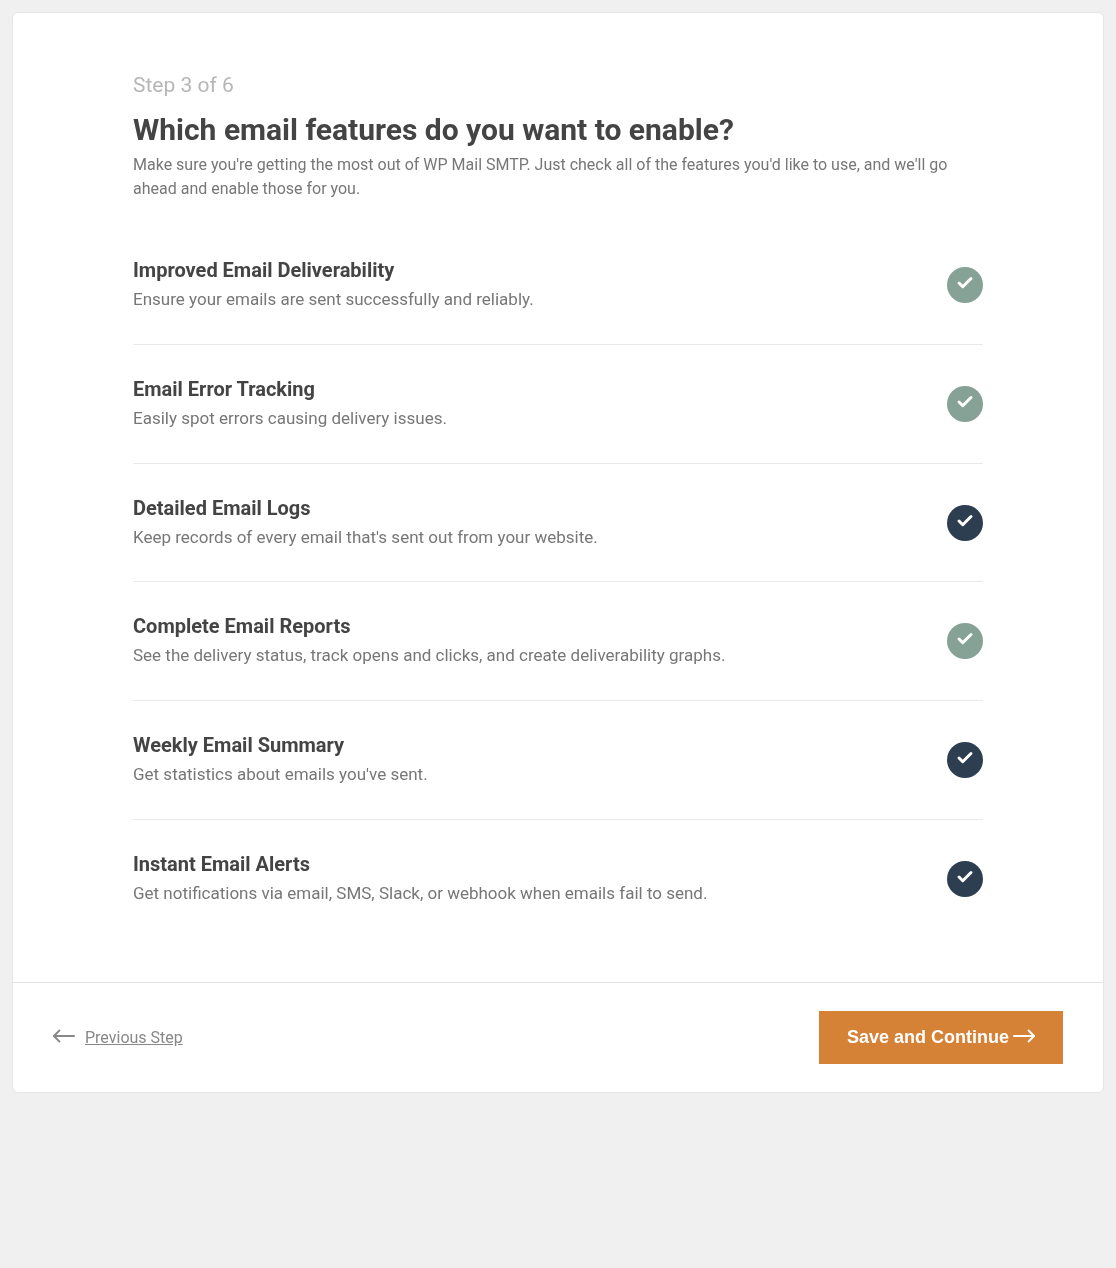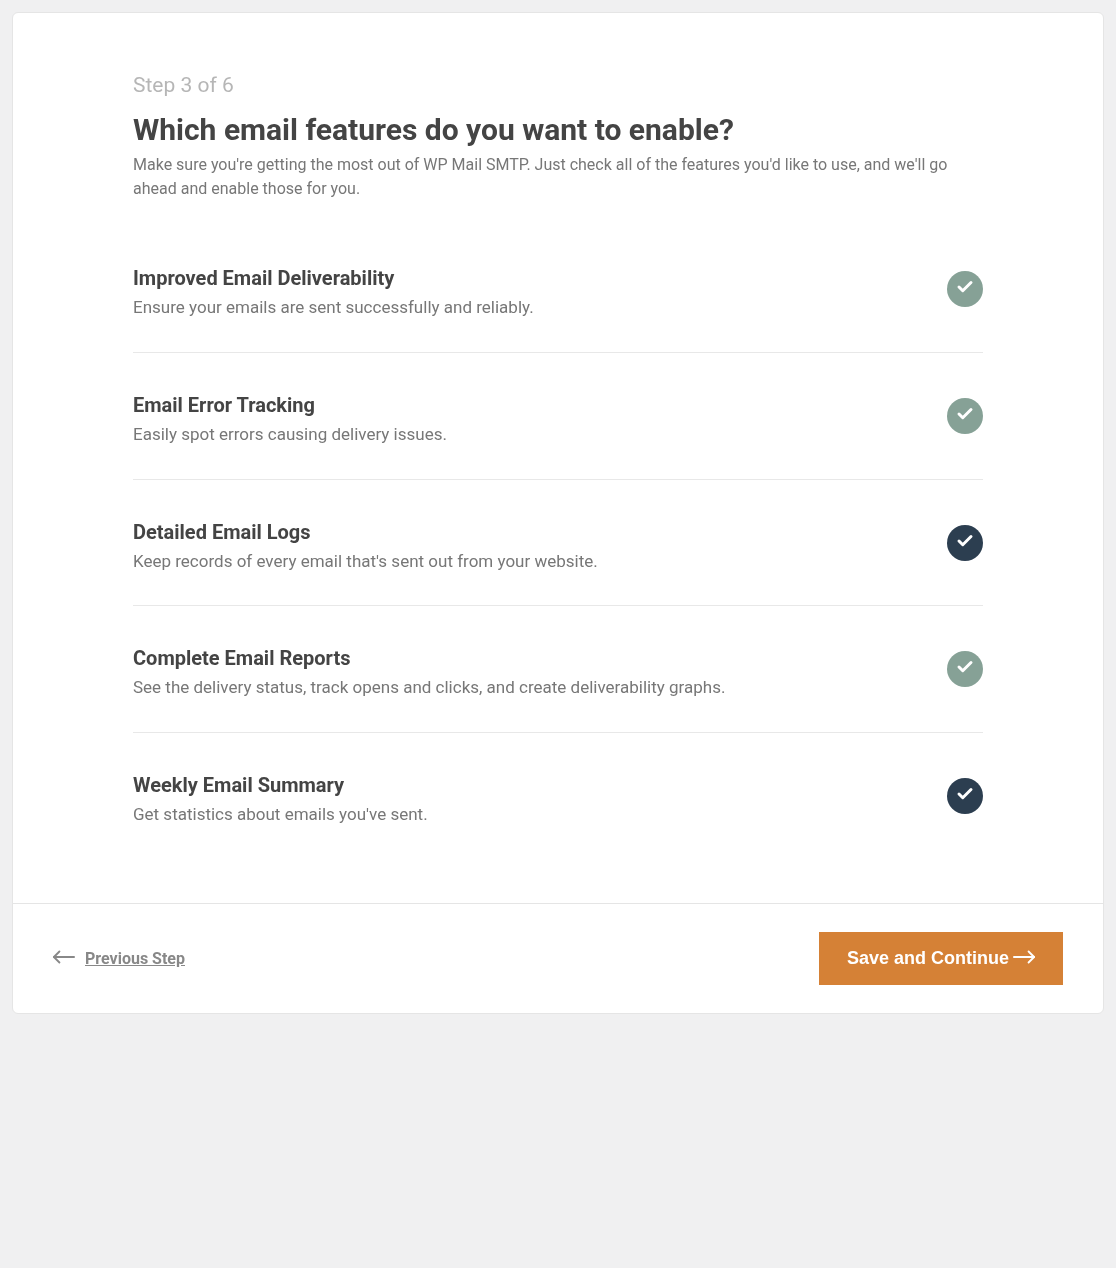--- a/index.html
+++ b/index.html
@@ -43,21 +43,21 @@
     .features { }
     .feature-row {
       display: flex;
       align-items: center;
       justify-content: space-between;
       padding: 32px 0;
       border-bottom: 1px solid #e8e8e8;
     }
     .feature-row:first-child { padding-top: 6px; }
     .feature-row:last-child { border-bottom: none; padding-bottom: 6px; }
-    .feature-text { flex: 1; padding-right: 24px; margin-top: 8px; }
+    .feature-text { flex: 1; padding-right: 24px; }
     .feature-title {
       font-size: 20px;
       font-weight: 700;
       color: #444;
       margin-bottom: 6px;
     }
     .feature-desc {
       font-size: 17px;
       color: #777;
       line-height: 1.4;
@@ -83,21 +83,21 @@
     }
     .prev-step {
       display: inline-flex;
       align-items: center;
       gap: 10px;
       color: #888;
       text-decoration: none;
       font-size: 16px;
       cursor: pointer;
     }
-    .prev-step .label { text-decoration: underline; font-weight: bold; }
+    .prev-step .label { text-decoration: underline; }
     .prev-step svg { width: 22px; height: 14px; }
     .save-btn {
       background: #d58136;
       color: #fff;
       border: none;
       border-radius: 0;
       padding: 16px 28px;
       font-size: 18px;
       font-weight: 600;
       cursor: pointer;
@@ -181,20 +181,33 @@
         </div>
         <div class="toggle dark">
           <span>
             <svg viewBox="0 0 24 24" fill="none" stroke="#fff" stroke-width="4" stroke-linecap="round" stroke-linejoin="round">
                 <polyline points="4 12 9 17 20 6"></polyline>
               </svg>
           </span>
         </div>
       </div>
 
+      <div class="feature-row">
+        <div class="feature-text">
+          <div class="feature-title">Instant Email Alerts</div>
+          <div class="feature-desc">Get notifications via email, SMS, Slack, or webhook when emails fail to send.</div>
+        </div>
+        <div class="toggle dark">
+          <span>
+            <svg viewBox="0 0 24 24" fill="none" stroke="#fff" stroke-width="4" stroke-linecap="round" stroke-linejoin="round">
+                <polyline points="4 12 9 17 20 6"></polyline>
+              </svg>
+          </span>
+        </div>
+      </div>
 
     </div>
   </div>
 
   <div class="footer">
     <a class="prev-step">
       <span>
         <svg viewBox="0 0 24 14" fill="none" stroke="#888" stroke-width="2" stroke-linecap="round" stroke-linejoin="round">
             <line x1="23" y1="7" x2="1" y2="7"></line>
             <polyline points="7 1 1 7 7 13"></polyline>

